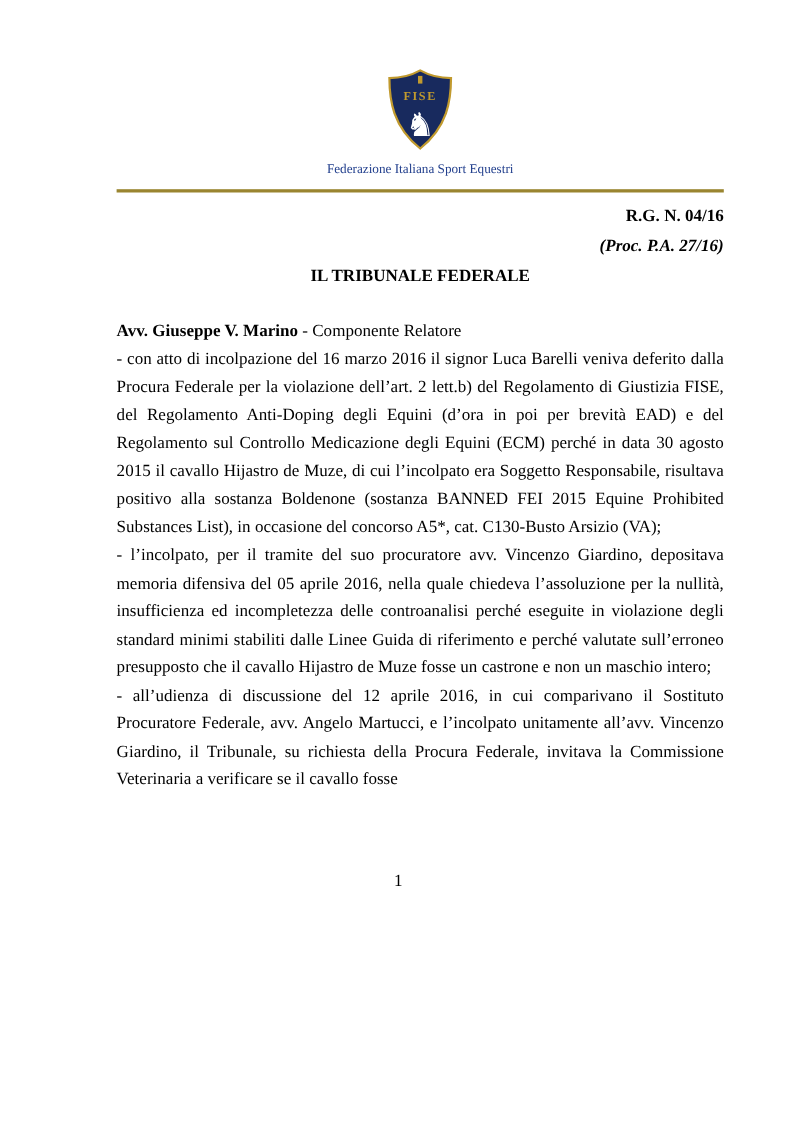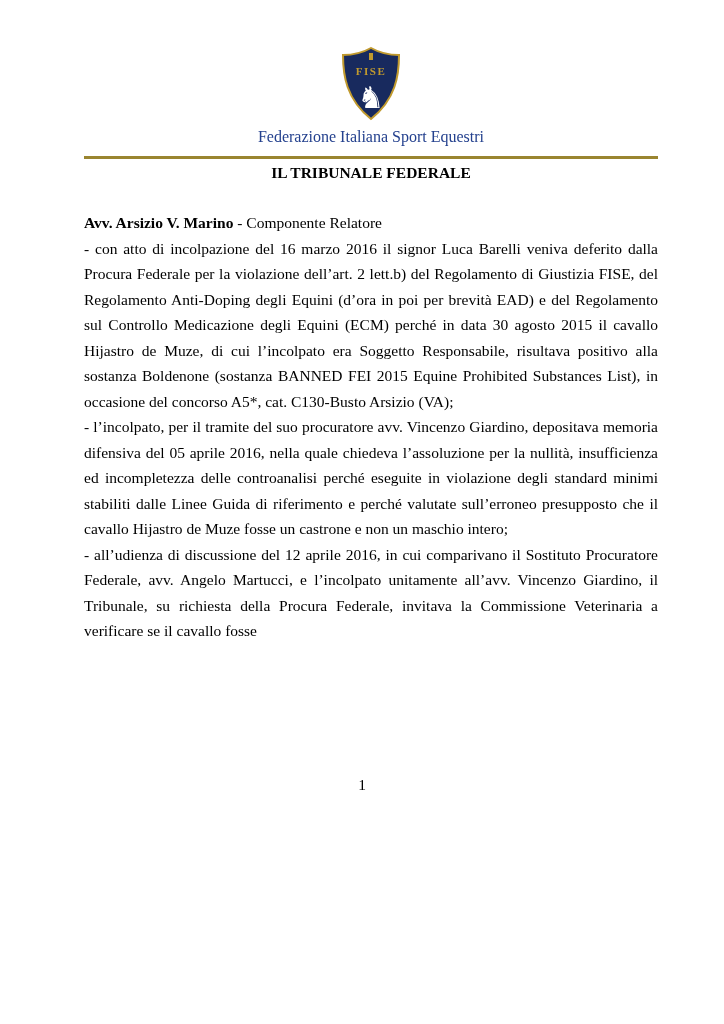--- a/index.html
+++ b/index.html
@@ -4,36 +4,36 @@
 <style>
   html, body {
     margin: 0;
     padding: 0;
     background: #ffffff;
   }
   .page {
     width: 724px;
     height: 832px;
     background: #ffffff;
-    margin: 0 auto;
+    margin: 16px auto;
     position: relative;
     box-sizing: border-box;
-    padding: 46px 66px 0 84px;
+    padding: 46px 66px 0 106px;
     font-family: "Liberation Serif", "DejaVu Serif", serif;
     font-size: 15.5px;
     color: #000000;
   }
   .logo-wrap {
     text-align: center;
     line-height: 0;
   }
   .org-name {
     text-align: center;
     color: #24418e;
-    font-size: 16px;
+    font-size: 12px;
     margin-top: 4px;
     line-height: 22px;
   }
   .divider {
     border: none;
     border-top: 3px solid #9a8530;
     margin: 8px 0 0 0;
   }
   .ref-block {
     text-align: right;
@@ -80,27 +80,31 @@
       <rect x="29" y="7" width="4" height="7" fill="#c19a2e"></rect>
       <text x="31" y="29" text-anchor="middle" font-size="11" font-weight="bold" fill="#c19a2e" letter-spacing="1.5" font-family="Liberation Serif, serif">FISE</text>
       <text x="31" y="62" text-anchor="middle" font-size="30" fill="#ffffff">♞</text>
     </svg>
   </div>
 
   <div class="org-name">Federazione Italiana Sport Equestri</div>
 
   <hr class="divider">
 
+  <div class="ref-block">
+    <div>R.G. N. 04/16</div>
+    <div class="proc">(Proc. P.A. 27/16)</div>
+  </div>
 
   <div class="doc-title">IL TRIBUNALE FEDERALE</div>
 
   <div class="content">
 
 
-    <p><span class="bold">Avv. Arsizio V. Marino</span><span> - Componente Relatore</span></p>
+    <p><span class="bold">Avv. Giuseppe V. Marino</span><span> - Componente Relatore</span></p>
 
 
 
     <p class="just">- con atto di incolpazione del 16 marzo 2016 il signor Luca Barelli veniva deferito dalla Procura Federale per la violazione dell’art. 2 lett.b) del Regolamento di Giustizia FISE, del Regolamento Anti-Doping degli Equini (d’ora in poi per brevità EAD) e del Regolamento sul Controllo Medicazione degli Equini (ECM) perché in data 30 agosto 2015 il cavallo Hijastro de Muze, di cui l’incolpato era Soggetto Responsabile, risultava positivo alla sostanza Boldenone (sostanza BANNED FEI 2015 Equine Prohibited Substances List), in occasione del concorso A5*, cat. C130-Busto Arsizio (VA);</p>
     <p class="just">- l’incolpato, per il tramite del suo procuratore avv. Vincenzo Giardino, depositava memoria difensiva del 05 aprile 2016, nella quale chiedeva l’assoluzione per la nullità, insufficienza ed incompletezza delle controanalisi perché eseguite in violazione degli standard minimi stabiliti dalle Linee Guida di riferimento e perché valutate sull’erroneo presupposto che il cavallo Hijastro de Muze fosse un castrone e non un maschio intero;</p>
     <p class="just">- all’udienza di discussione del 12 aprile 2016, in cui comparivano il Sostituto Procuratore Federale, avv. Angelo Martucci, e l’incolpato unitamente all’avv. Vincenzo Giardino, il Tribunale, su richiesta della Procura Federale, invitava la Commissione Veterinaria a verificare se il cavallo fosse</p>
 
   </div>
 
   <div class="page-number">1</div>

